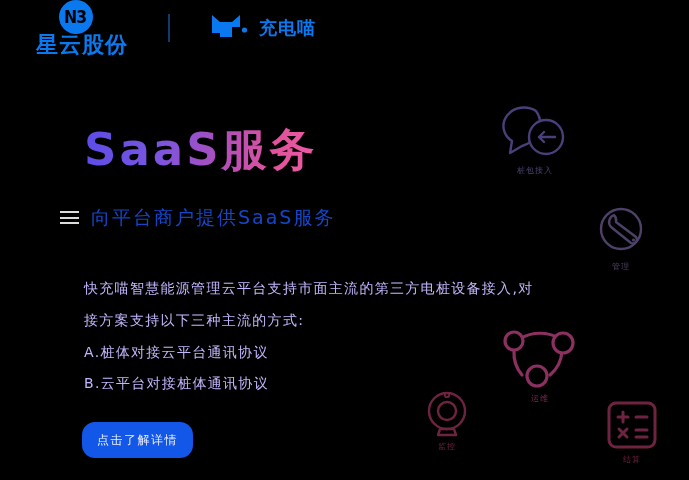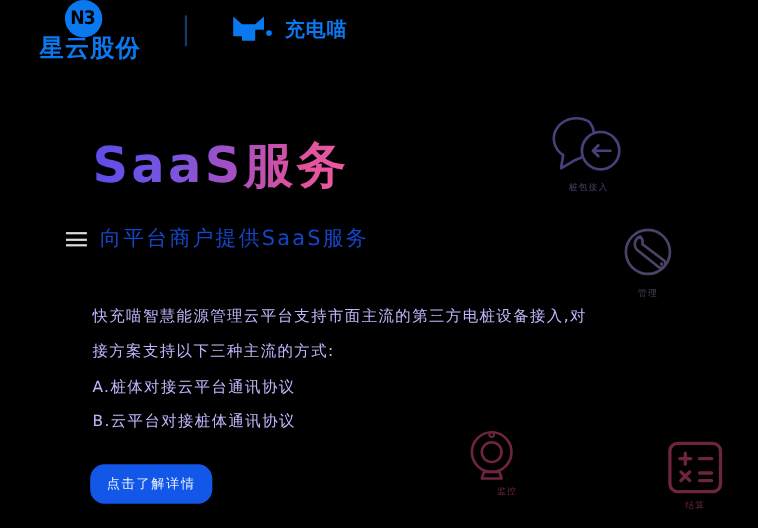--- a/index.html
+++ b/index.html
@@ -76,25 +76,25 @@
     font-family:inherit;cursor:pointer;line-height:22px;
   }
 
   
   .deco{position:absolute;display:flex;flex-direction:column;align-items:center;}
   .deco .deco-label{
     font-size:8px;letter-spacing:1px;margin-top:2px;line-height:1;white-space:nowrap;
   }
   #deco-pile-access{left:498px;top:103px;}
   #deco-pile-access .deco-label{color:#4a4370;}
-  #deco-manage{left:563px;top:205px;}
+  #deco-manage{left:595px;top:205px;}
   #deco-manage .deco-label{color:#4e4160;}
   #deco-network{left:500px;top:323px;}
   #deco-network .deco-label{color:#7b2b55;}
-  #deco-monitor{left:424px;top:389px;align-items:flex-end;}
+  #deco-monitor{left:424px;top:389px;}
   #deco-monitor .deco-label{color:#6e2440;}
   #deco-settle{left:606px;top:400px;}
   #deco-settle .deco-label{color:#6e2440;}
 </style>
 </head>
 <body>
 
 <div class="page">
 
   <div class="header">
@@ -155,20 +155,33 @@
     <span>
       <svg width="52" height="52" viewBox="0 0 52 52" xmlns="http://www.w3.org/2000/svg">
         <circle cx="26" cy="24" r="20" fill="none" stroke="#4e4168" stroke-width="2.4"></circle>
         <path d="M19 10 A7.5 7.5 0 0 0 16 22 L36 38 A4 4 0 0 0 41 32 L21 17 A7.5 7.5 0 0 0 19 10 Z" fill="#000" stroke="#4e4168" stroke-width="2.4" stroke-linejoin="round"></path>
         <circle cx="38.5" cy="35" r="1.6" fill="#4e4168"></circle>
       </svg>
     </span>
     <span class="deco-label">管理</span>
   </div>
 
+  <div class="deco" id="deco-network">
+    <span>
+      <svg width="80" height="66" viewBox="0 0 80 66" xmlns="http://www.w3.org/2000/svg">
+        <path d="M20 16 A34 30 0 0 1 60 16" fill="none" stroke="#8c3060" stroke-width="3.2" stroke-linecap="round"></path>
+        <path d="M14 28 A34 34 0 0 0 22 52" fill="none" stroke="#8c3060" stroke-width="3.2" stroke-linecap="round"></path>
+        <path d="M62 28 A34 34 0 0 1 50 52" fill="none" stroke="#8c3060" stroke-width="3.2" stroke-linecap="round"></path>
+        <circle cx="14" cy="18" r="9" fill="#000" stroke="#8c3060" stroke-width="3.2"></circle>
+        <circle cx="63" cy="20" r="10" fill="#000" stroke="#8c3060" stroke-width="3.2"></circle>
+        <circle cx="37" cy="53" r="10" fill="#000" stroke="#8c3060" stroke-width="3.2"></circle>
+      </svg>
+    </span>
+    <span class="deco-label">运维</span>
+  </div>
 
   <div class="deco" id="deco-monitor">
     <span>
       <svg width="46" height="48" viewBox="0 0 46 48" xmlns="http://www.w3.org/2000/svg">
         <circle cx="23" cy="22" r="18" fill="none" stroke="#6e2440" stroke-width="2.4"></circle>
         <circle cx="23" cy="22" r="9" fill="none" stroke="#6e2440" stroke-width="2.4"></circle>
         <circle cx="23" cy="6" r="2.2" fill="none" stroke="#6e2440" stroke-width="1.8"></circle>
         <path d="M16 40 L14 46 L32 46 L30 40 Z" fill="none" stroke="#6e2440" stroke-width="2.4" stroke-linejoin="round"></path>
       </svg>
     </span>

